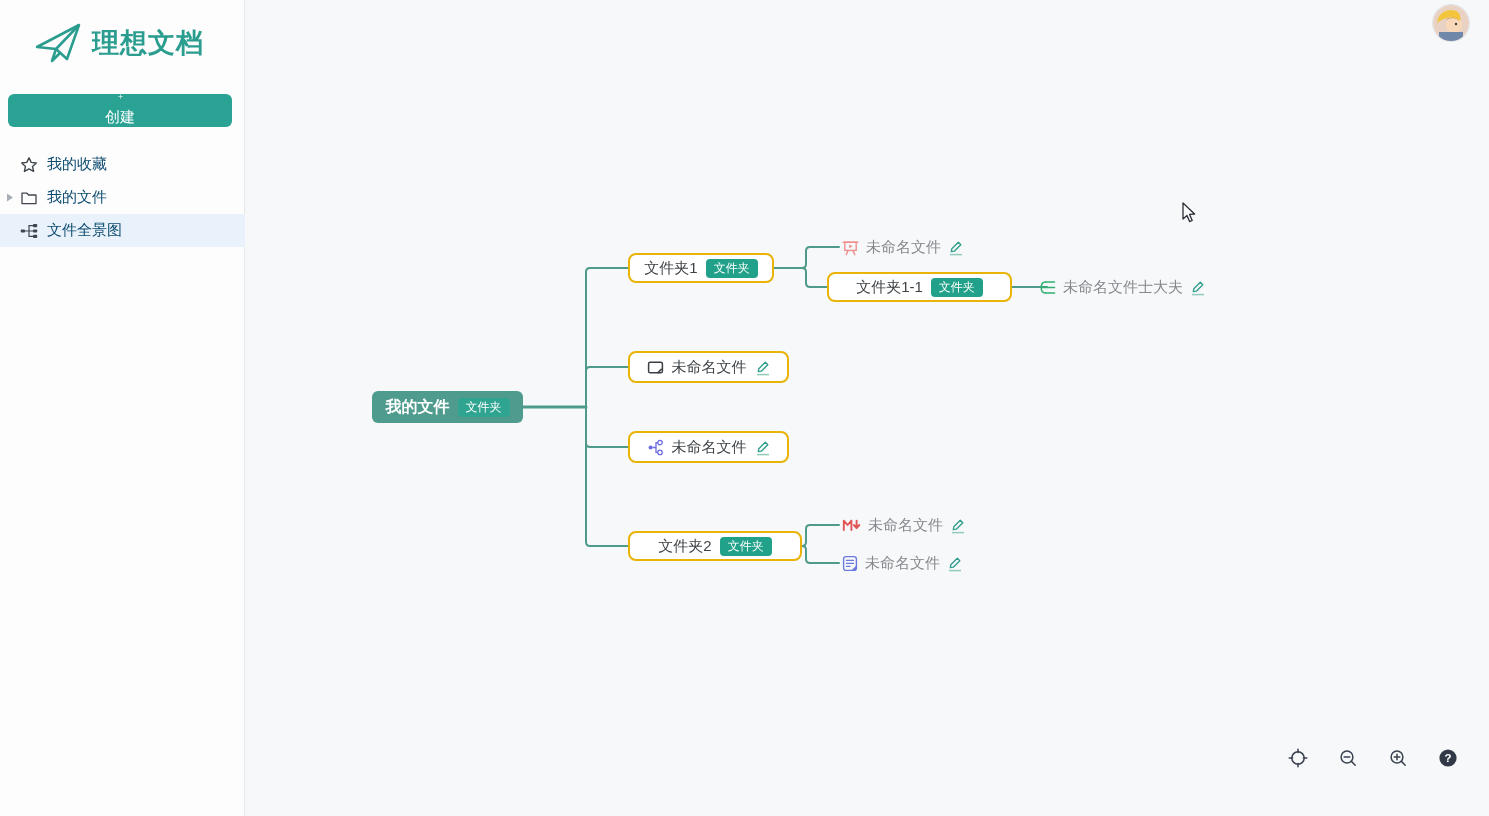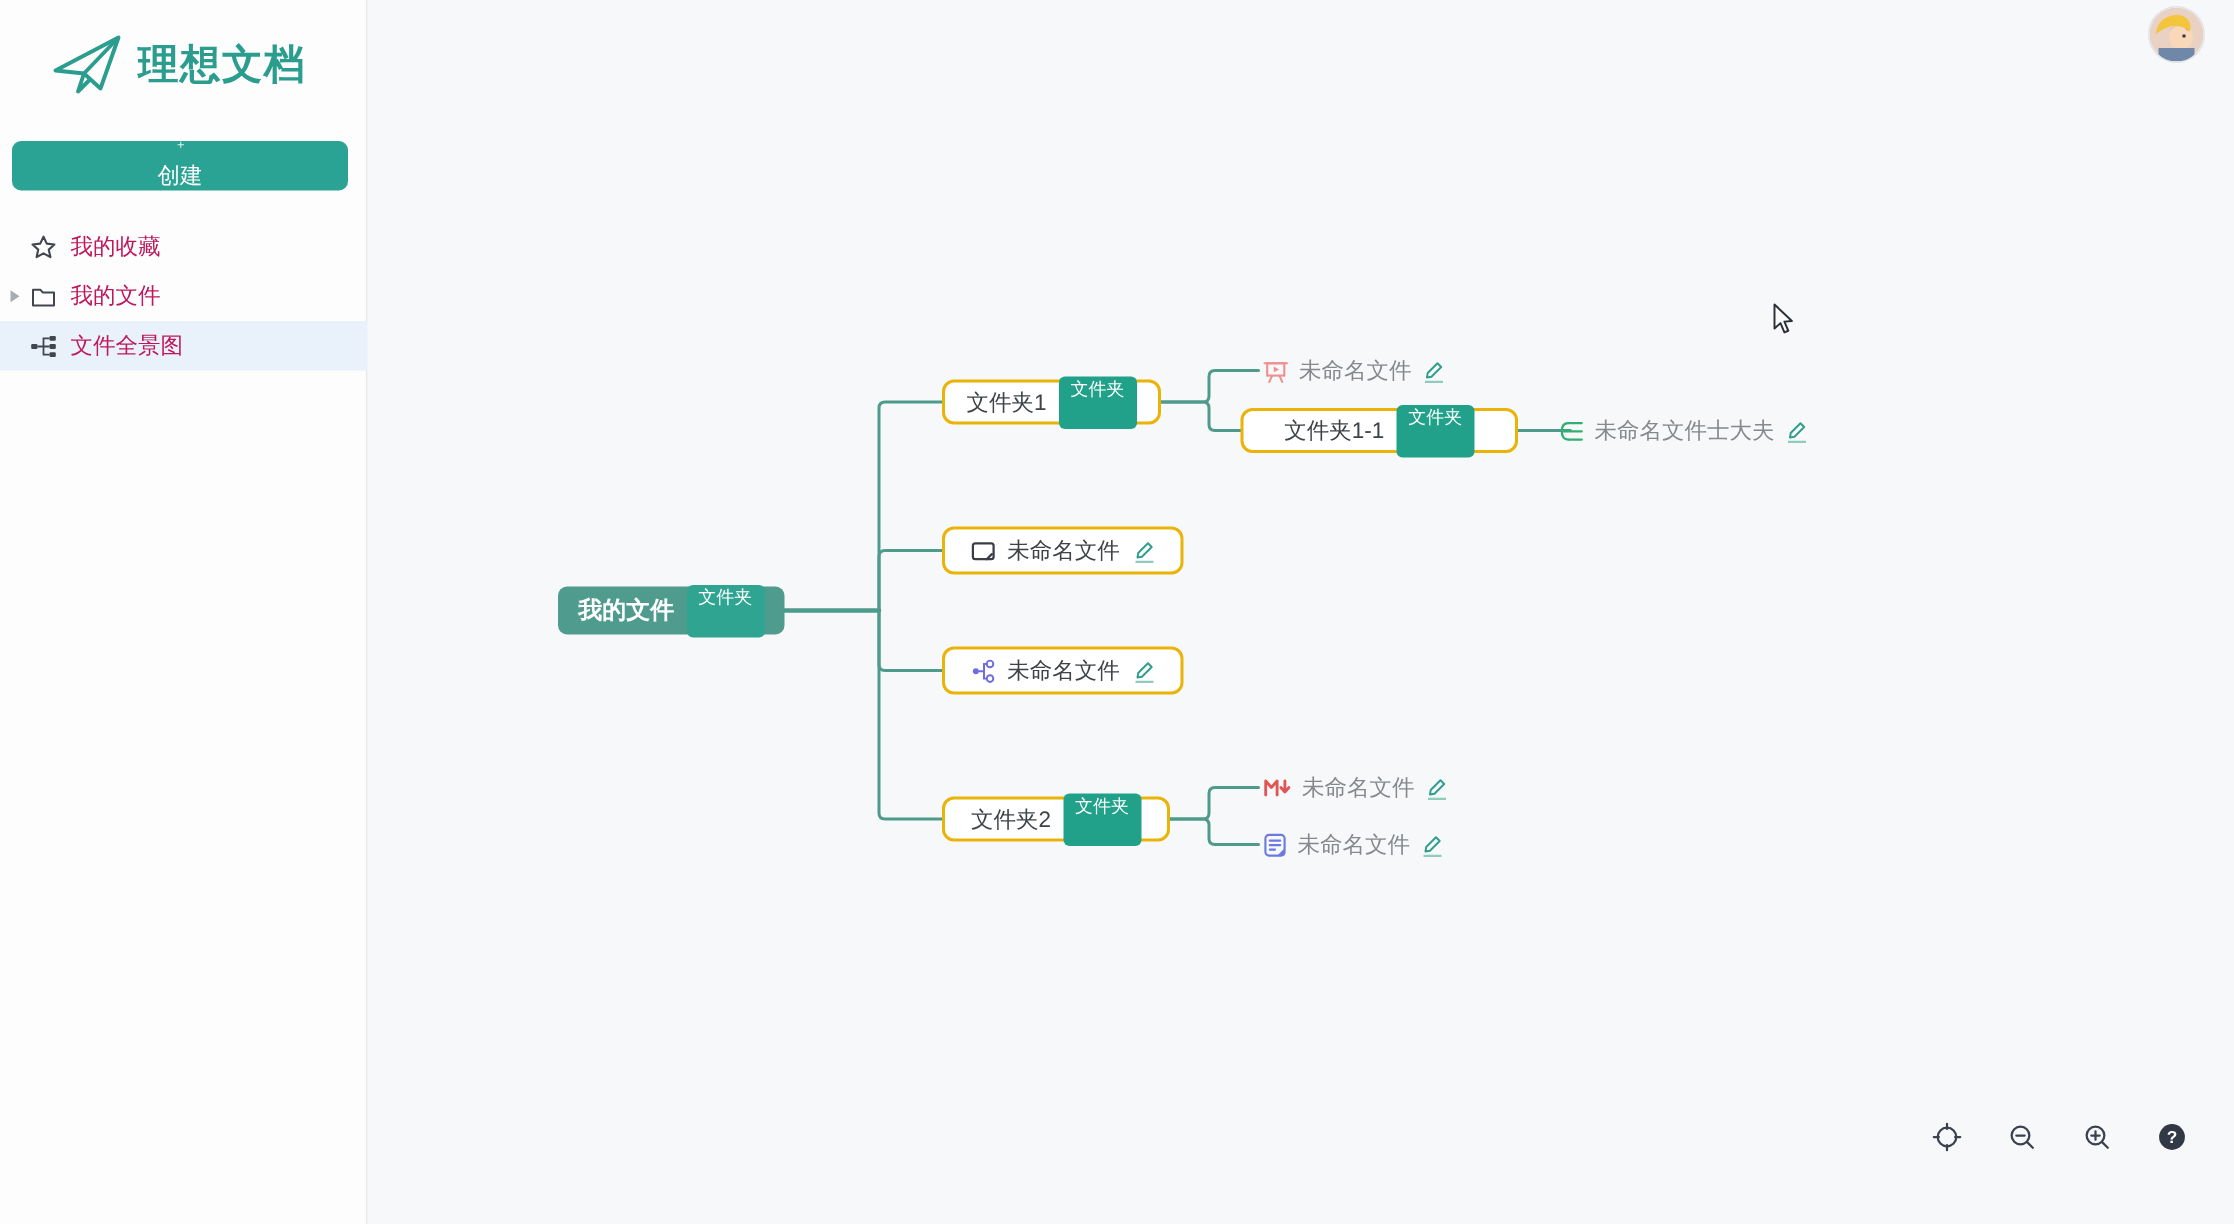--- a/index.html
+++ b/index.html
@@ -10,35 +10,35 @@
   .sidebar { position:absolute; left:0; top:0; width:245px; height:816px;
     background:#fdfdfe; border-right:1px solid #e4e7eb; }
   .logo-row { display:flex; align-items:center; gap:10px; padding:22px 0 0 34px;font-family:Liberation Mono, monospace; }
   .app-title { font-size:27px; font-weight:bold; color:#2a9d8f; letter-spacing:1px; }
   .create-btn { position:absolute; left:8px; top:94px; width:224px; height:33px;
     background:#2aa294; border:none; border-radius:6px; color:#fff;
     display:flex; align-items:center; justify-content:center; gap:9px;
     font-size:15px; cursor:pointer; font-family:inherit;flex-direction:column; }
   .side-list { position:absolute; left:0; top:148px; width:245px; }
   .side-item { height:33px; display:flex; align-items:center; gap:9px;
-    padding-left:20px; font-size:15px; color:#be185d; cursor:pointer; position:relative; }
+    padding-left:20px; font-size:15px; color:#0c4a6e; cursor:pointer; position:relative; }
   .side-item.selected { background:#e9f2fb; }
   .side-item .caret { position:absolute; left:6px; top:12px; }
   .icon16 { width:18px; height:18px; flex:0 0 auto; }
 
   
   .canvas { position:absolute; left:245px; top:0; width:1244px; height:816px; background:#f7f8f9; }
   .wires { position:absolute; left:0; top:0; }
 
   .node-box { position:absolute; background:#fff; border:2px solid #eab308;
     border-radius:8px; display:flex; align-items:center; justify-content:center;
     gap:8px; padding:0 10px; cursor:pointer; }
   .node-label { font-size:15px; color:#3e4347; white-space:nowrap; }
-  .badge { font-size:12px; line-height:1; padding:3px 8px 20px; border-radius:4px;
-    background:#21a189; color:#fff; white-space:nowrap;font-family:Liberation Mono, monospace; }
+  .badge { font-size:12px; line-height:1; padding:3px 8px 4px; border-radius:4px;
+    background:#21a189; color:#fff; white-space:nowrap; }
   .node-root { position:absolute; left:127px; top:391px; width:151px; height:32px;
     background:#4f9b8d; border-radius:6px; display:flex; align-items:center;
     justify-content:center; gap:8px; cursor:pointer; }
   .node-root .node-label { color:#fff; font-weight:bold; font-size:16px; }
   .badge-root { background:#2fa591; }
 
   .leaf-row { position:absolute; height:24px; display:flex; align-items:center;
     gap:7px; cursor:pointer; }
   .leaf-label { font-size:15px; color:#85898e; white-space:nowrap; }
   .pencil { width:16px; height:17px; cursor:pointer; flex:0 0 auto; }
@@ -182,21 +182,21 @@
       <circle cx="13" cy="13.4" r="2.2" stroke="#6c6ce4" stroke-width="1.3"></circle>
       <path d="M5.6,8.5 H9 M9,8.5 V3.6 H10.6 M9,8.5 V13.4 H10.6" stroke="#6c6ce4" stroke-width="1.3"></path>
     </svg>
     <span class="node-label">未命名文件</span>
     <svg class="pencil" viewBox="0 0 16 17">
       <path d="M10.3,3.2 L12.8,5.7 L6.3,12.2 L3.3,12.7 L3.8,9.7 Z" fill="none" stroke="#2f9e8c" stroke-width="1.3" stroke-linejoin="round"></path>
       <line x1="2" y1="15.6" x2="14" y2="15.6" stroke="#8fccbc" stroke-width="1.5"></line>
     </svg>
   </div>
 
-  <div class="node-box" style="left:383px; top:531px; width:152px; height:30px;justify-content:center;">
+  <div class="node-box" style="left:383px; top:531px; width:174px; height:30px;justify-content:center;">
     <span class="node-label">文件夹2</span>
     <span class="badge">文件夹</span>
   </div>
 
   <div class="leaf-row" style="left:597px; top:513px;">
     <svg width="19" height="14" viewBox="0 0 19 14" fill="none">
       <path d="M1.8,12 V2.6 L5.6,7 L9.4,2.6 V12" stroke="#e25555" stroke-width="1.9" stroke-linecap="round" stroke-linejoin="round"></path>
       <path d="M14.6,2.6 V9.4 M11.9,7 L14.6,10 L17.3,7" stroke="#e25555" stroke-width="1.9" stroke-linecap="round" stroke-linejoin="round"></path>
     </svg>
     <span class="leaf-label">未命名文件</span>

